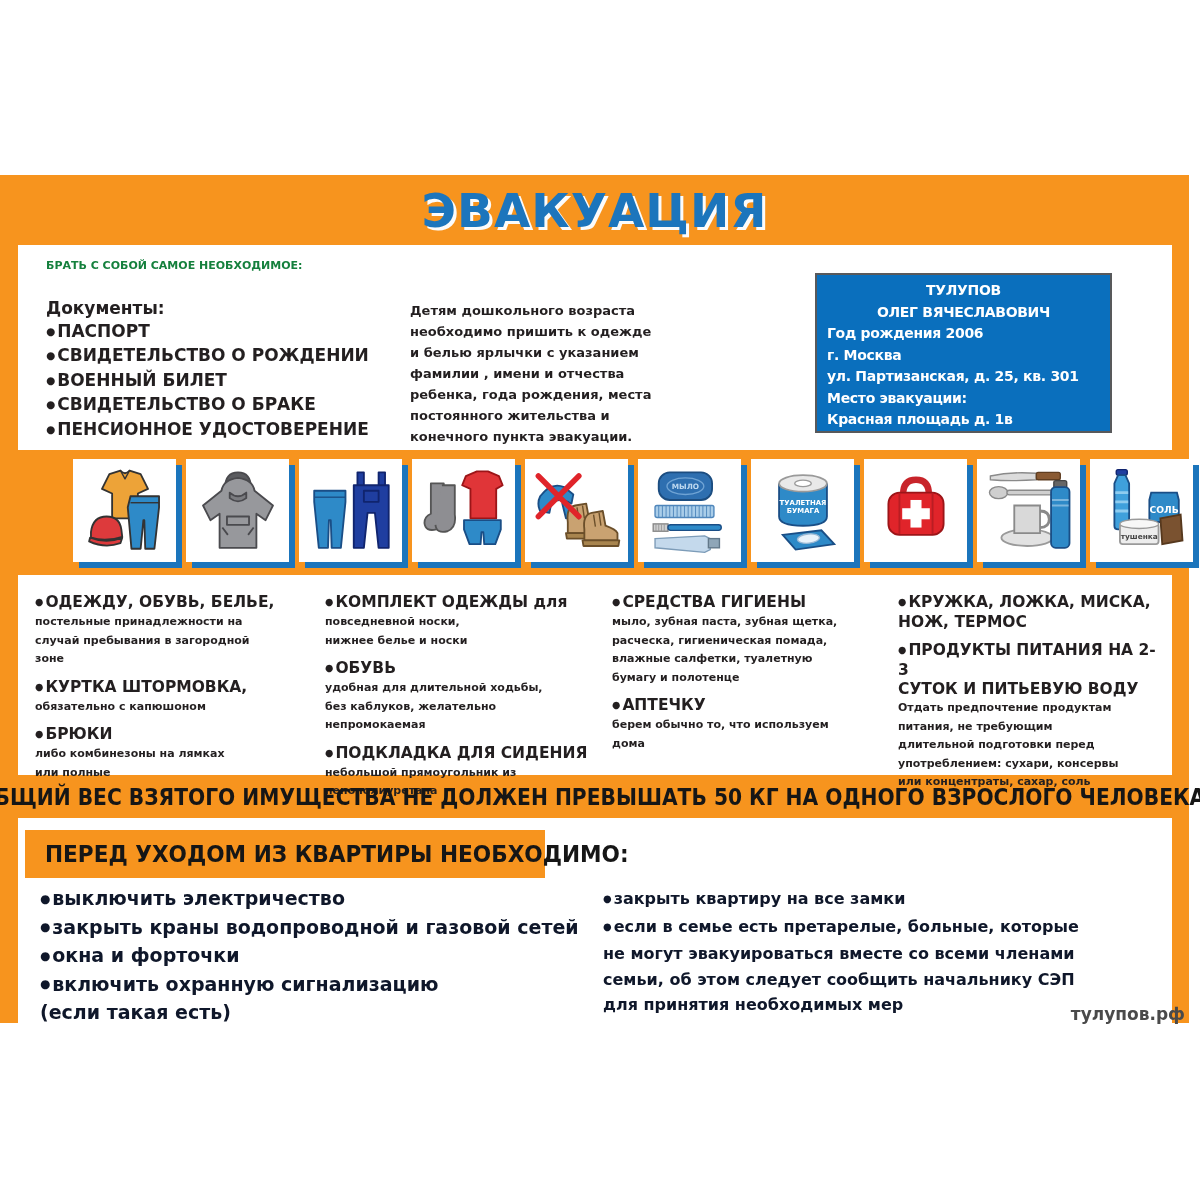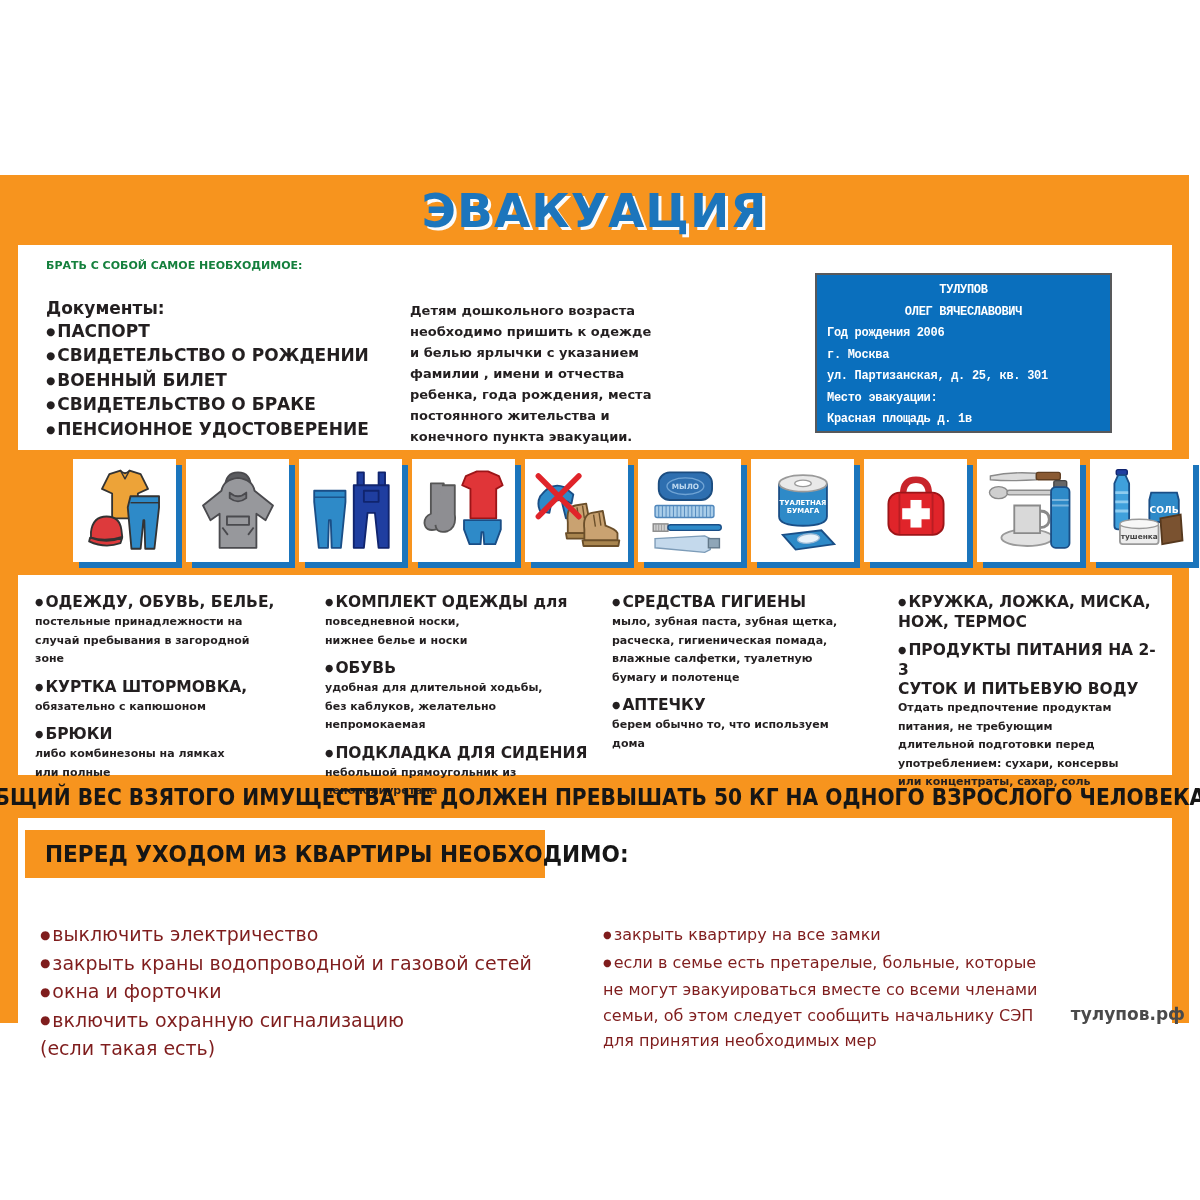--- a/index.html
+++ b/index.html
@@ -13,21 +13,21 @@
          text-shadow:3px 3px 0 #fbfbfb;}
 
   
   .panel1{position:absolute;left:18px;top:70px;width:1154px;height:205px;background:#ffffff;}
   .take-heading{position:absolute;left:28px;top:14px;font-size:11px;font-weight:bold;color:#15803d;}
   .docs{position:absolute;left:28px;top:52px;font-size:17px;font-weight:bold;line-height:22.5px;color:#231F20;}
   .note{position:absolute;left:392px;top:55px;width:310px;font-size:13px;font-weight:bold;
         line-height:21px;color:#231F20;white-space:pre-line;}
   .card{position:absolute;left:797px;top:28px;width:297px;height:160px;background:#0A6FBD;
         border:2px solid #58595B;box-sizing:border-box;color:#ffffff;font-weight:bold;
-        font-size:12px;line-height:21.5px;padding:5px 10px;letter-spacing:-0.3px;font-family:Liberation Mono, monospace;}
+        font-size:14px;line-height:21.5px;padding:5px 10px;letter-spacing:-0.3px;}
   .card .c{text-align:center;}
 
   
   .icons{position:absolute;left:38px;top:284px;display:flex;gap:10px;padding-left:35px;}
   .tile{width:103px;height:103px;background:#ffffff;box-shadow:6px 6px 0 0 #1B75BC;
         display:flex;align-items:center;justify-content:center;}
   .tile svg{width:92px;height:92px;display:block;}
   .svgt{font-family:"DejaVu Sans","Liberation Sans",sans-serif;font-weight:bold;}
 
   
@@ -47,21 +47,21 @@
           display:flex;align-items:center;justify-content:center;}
   .banner span{display:inline-block;transform:scaleX(0.88);font-size:23px;font-weight:bold;
                color:#161616;white-space:nowrap;}
 
   
   .panel3{position:absolute;left:18px;top:643px;width:1154px;height:244px;background:#ffffff;}
   .sec-header{position:absolute;left:7px;top:12px;width:520px;height:48px;background:#F7941E;
               line-height:48px;padding-left:20px;box-sizing:border-box;}
   .sec-header span{display:inline-block;transform:scaleX(0.94);transform-origin:left center;
                    font-size:23px;font-weight:bold;color:#161616;white-space:nowrap;}
-  .bl{position:absolute;top:68px;font-size:19px;font-weight:normal;color:#7f1d1d;line-height:25.5px;margin-top:36px;}
+  .bl{position:absolute;top:68px;font-size:19px;font-weight:bold;color:#0f172a;line-height:25.5px;}
   .bl-left{left:22px;width:555px;}
   .bl-right{left:585px;width:565px;font-size:16px;}
   .bl-item{white-space:pre-line;}
 
   
   .b::before{content:"\25CF";font-size:0.62em;margin-right:2px;position:relative;top:-0.18em;}
 
   .site{position:absolute;right:4px;bottom:-1px;font-size:17px;font-weight:bold;color:#4a4a4a;}
 </style>
 </head>

